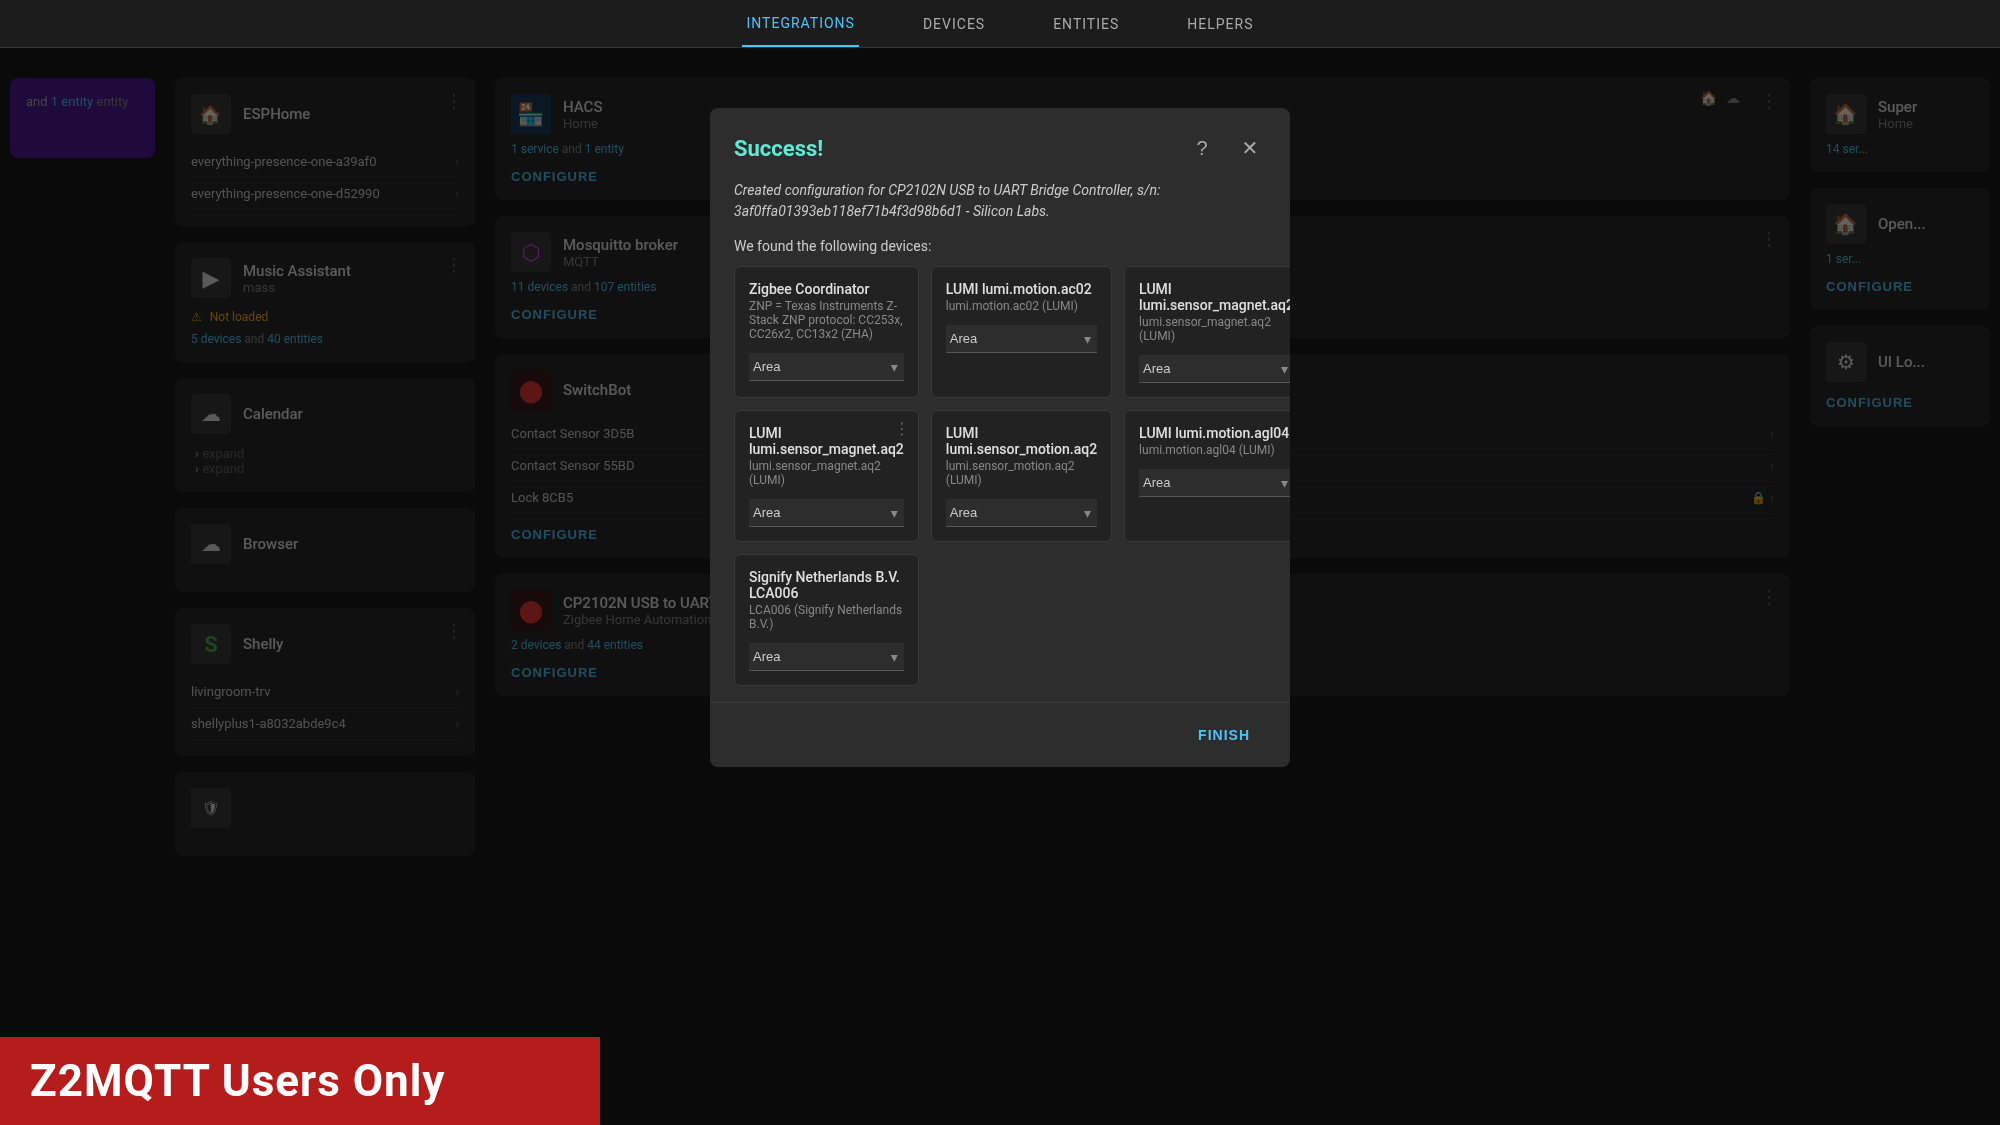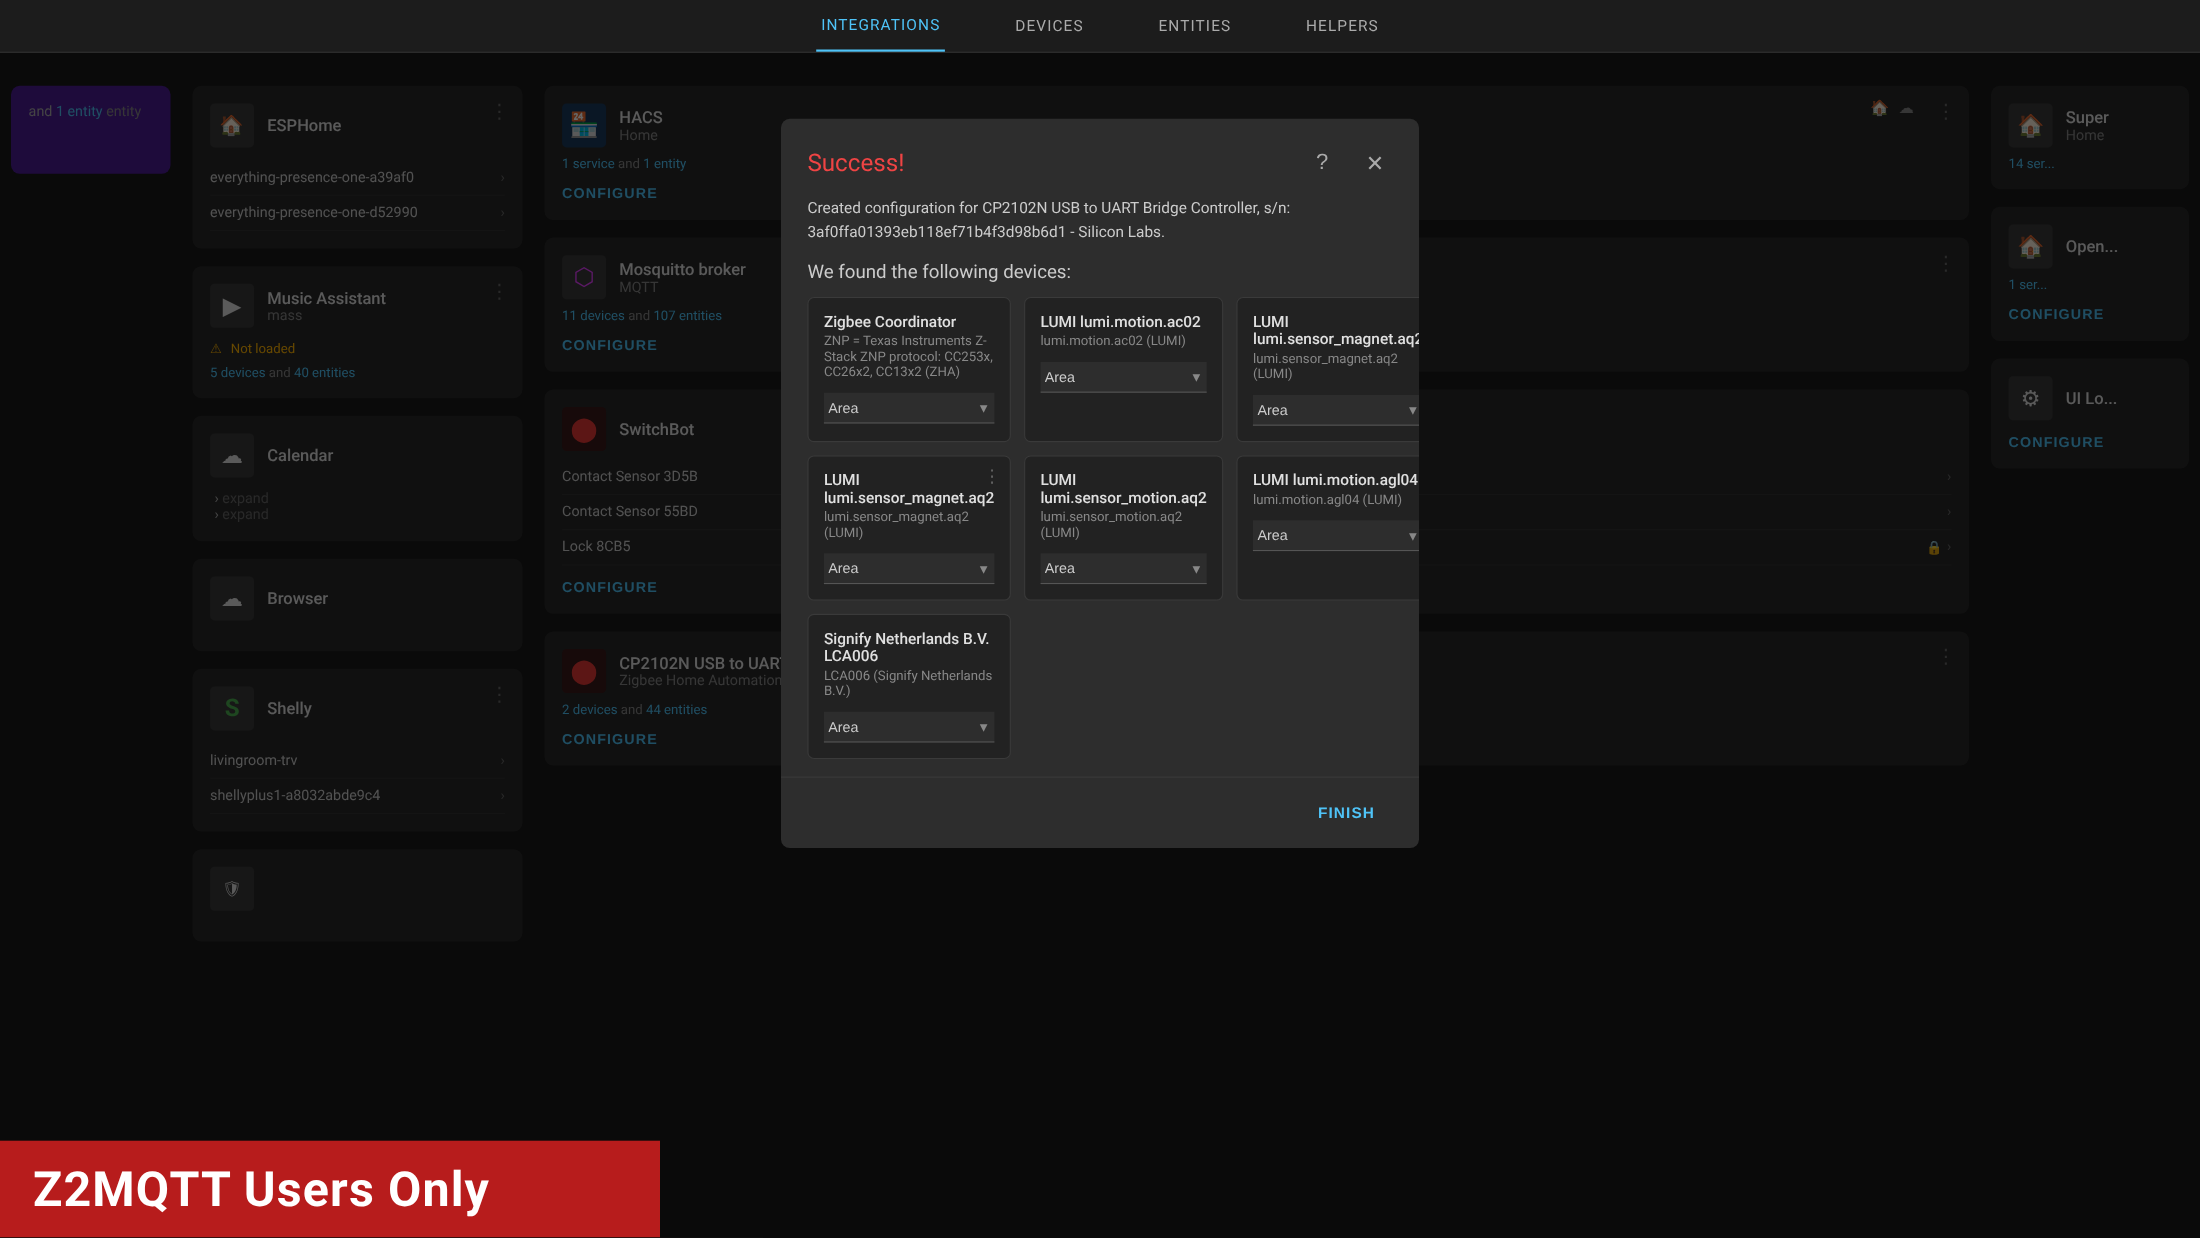--- a/index.html
+++ b/index.html
@@ -168,22 +168,22 @@
       position: relative;
     }
     .dialog-header {
       padding: 24px 24px 16px;
       display: flex;
       align-items: center;
       justify-content: space-between;
     }
     .dialog-title {
       font-size: 22px;
-      font-weight: 400;
-      color: #ef4444;
+      font-weight: 700;
+      color: #5eead4;
     }
     .dialog-header-icons {
       display: flex;
       gap: 16px;
       align-items: center;
     }
     .dialog-icon-btn {
       color: #aaa;
       cursor: pointer;
       font-size: 20px;
@@ -194,25 +194,26 @@
       display: flex;
       align-items: center;
       justify-content: center;
       border-radius: 50%;
     }
     .dialog-desc {
       padding: 0 24px 16px;
       color: #ccc;
       font-size: 14px;
       line-height: 1.5;
+      font-style: italic;
     }
     .dialog-subtitle {
       padding: 0 24px 12px;
       color: #ccc;
-      font-size: 17px;
+      font-size: 14px;
     }
     .dialog-body {
       padding: 0 24px;
       overflow-y: auto;
       flex: 1;
     }
     .devices-grid {
       display: grid;
       grid-template-columns: 1fr 1fr 1fr;
       gap: 12px;

